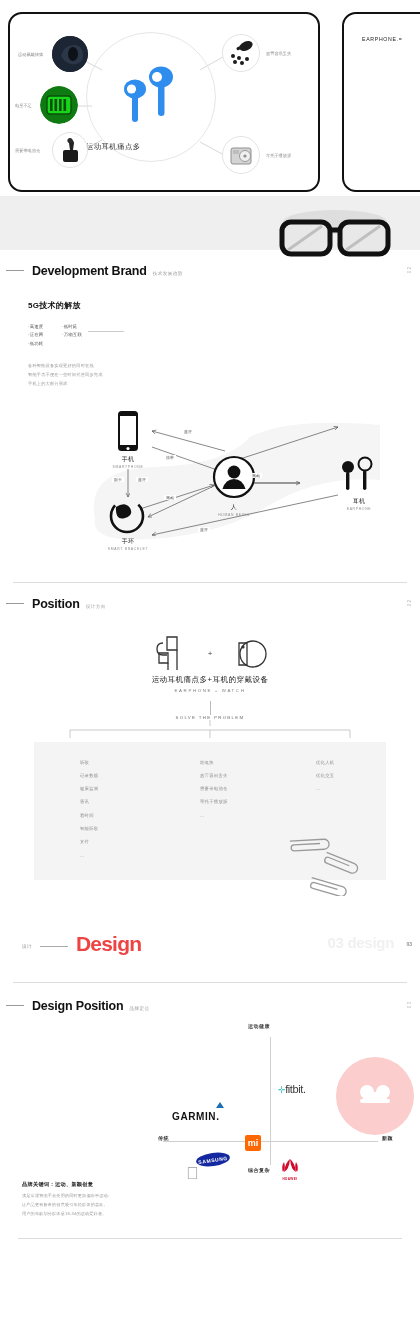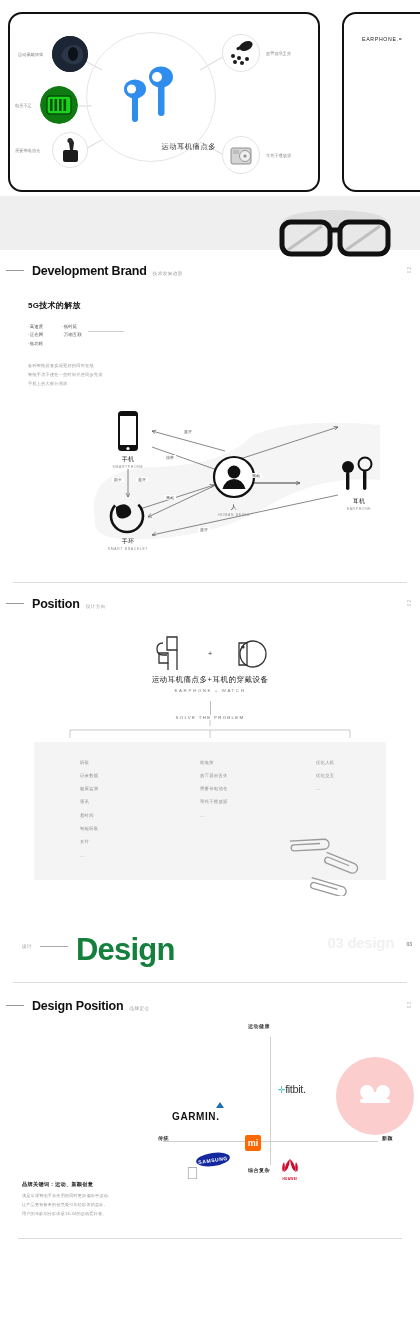--- a/index.html
+++ b/index.html
@@ -28,21 +28,21 @@
   }
 
   
   .mm { position: absolute; inset: 0; }
   .mm-center-circle {
     position: absolute; left: 76px; top: 18px; width: 130px; height: 130px;
     border: 1px solid #e6e6e6; border-radius: 50%;
   }
   .mm-center-label {
     position: absolute; left: 76px; top: 128px; width: 130px;
-    text-align: right; font-size: 7.4px; color: #333; letter-spacing: .4px;
+    text-align: left; font-size: 7.4px; color: #333; letter-spacing: .4px;
   }
   .bud-wrap { position: absolute; left: 106px; top: 48px; }
   .node {
     position: absolute; border-radius: 50%;
     display: flex; align-items: center; justify-content: center;
     overflow: hidden;
   }
   .node-lbl { position: absolute; font-size: 4.2px; color: #8a8a8a; white-space: nowrap; }
 
   
@@ -86,21 +86,21 @@
   .dir-en { font-size: 4.4px; color: #7d7d7d; text-align: center; letter-spacing: 1.6px; margin-top: 3px; }
   .solve { font-size: 4.4px; color: #6d6d6d; text-align: center; letter-spacing: 1.3px; }
 
   .panel-gray { position: relative; width: 352px; margin: 0 auto; background: #f4f4f4; height: 138px; }
   .pcol { position: absolute; top: 14px; font-size: 4.3px; color: #8d8d8d; line-height: 3.1; letter-spacing: .3px; }
 
   
   .design-row { position: relative; height: 70px; }
   .design-cn { position: absolute; left: 22px; top: 32px; font-size: 4.6px; color: #888; letter-spacing: .5px; }
   .design-rule { position: absolute; left: 40px; top: 34px; width: 28px; height: 1px; background: #aaa; }
-  .design-big { position: absolute; left: 76px; top: 20px; font-size: 31px; font-weight: bold; letter-spacing: -.8px; color: #15803d; }
+  .design-big { position: absolute; left: 76px; top: 20px; font-size: 21px; font-weight: bold; letter-spacing: -.8px; color: #ef4444; }
   .design-ghost { position: absolute; right: 26px; top: 22px; font-size: 15px; font-weight: bold; color: #f0f0f0; letter-spacing: -.3px; }
   .design-idx { position: absolute; right: 8px; top: 29px; font-size: 5px; color: #8f8f8f; font-weight: bold; }
 
   
   .matrix { position: relative; width: 420px; height: 160px; }
   .axis-v { position: absolute; left: 270px; top: 18px; width: 1px; height: 128px; background: #cfcfcf; }
   .axis-h { position: absolute; left: 163px; top: 122px; width: 215px; height: 1px; background: #cfcfcf; }
   .ax-lbl { position: absolute; font-size: 5px; color: #333; letter-spacing: .5px; font-weight: bold; }
   .pinkcircle {
     position: absolute; right: 6px; top: 38px; width: 78px; height: 78px;

